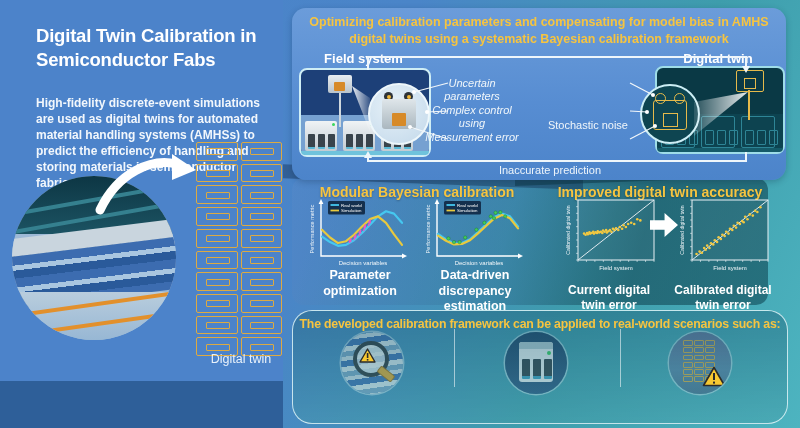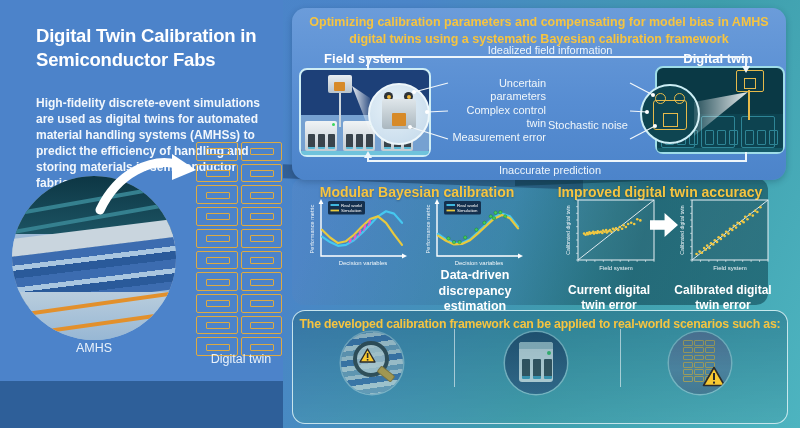--- a/index.html
+++ b/index.html
@@ -66,40 +66,40 @@
   #twin-floor{left:0;bottom:0;width:100%;height:38px;background:#0d4350;border-radius:0 0 6px 6px;}
   #twin-base{left:0;bottom:0;width:100%;height:4px;background:#155a68;border-radius:0 0 6px 6px;}
   #twin-oht{left:736px;top:70px;width:26px;height:20px;border:1.5px solid #e5ba4b;border-radius:2px;z-index:4;}
   #twin-oht i{position:absolute;left:7px;bottom:2px;width:10px;height:9px;border:1px solid #e5ba4b;display:block;}
   #twin-pole{left:748px;top:90px;width:2px;height:30px;background:#e5ba4b;z-index:3;}
   #twin-mag{left:640px;top:84px;width:56px;height:56px;border-radius:50%;border:2px solid #cdeef5;background:#0e4551;z-index:5;overflow:hidden;}
   .wwheel{position:absolute;top:7px;width:9px;height:9px;border-radius:50%;border:1.5px solid #e5ba4b;}
   #tm-body{position:absolute;left:11px;top:14px;width:32px;height:28px;border:1.5px solid #e5ba4b;border-radius:3px;}
   #tm-foup{position:absolute;left:21px;top:27px;width:13px;height:12px;border:1.5px solid #e5ba4b;}
   .callout{z-index:6;font-size:11px;line-height:1.18;color:#f0f6fa;}
-  .co-l{left:450px;width:96px;text-align:right;}
+  .co-l{left:424px;width:96px;text-align:center;font-style:italic;}
   .co-r{left:532px;width:96px;text-align:right;}
   
   .mid-header{font-size:14px;font-weight:bold;color:#f6c440;z-index:4;text-shadow:0 1px 2px rgba(0,0,0,.25);}
   #mb-header{left:292px;top:184px;width:250px;}
   #ia-header{left:540px;top:184px;width:240px;}
   .chart-caption{font-size:12.5px;line-height:1.25;font-weight:bold;color:#fff;z-index:4;}
   svg.chart{position:absolute;z-index:4;overflow:visible;}
   #chart1{left:308px;top:197px;width:104px;height:72px;}
   #chart2{left:424px;top:197px;width:104px;height:72px;}
   #cap1{left:300px;top:268px;width:120px;}
   #cap2{left:410px;top:268px;width:130px;}
   #scatter1{left:562px;top:196px;width:96px;height:86px;}
   #scatter2{left:676px;top:196px;width:96px;height:86px;}
   #cap3{left:556px;top:283px;width:106px;font-size:12px;}
   #cap4{left:670px;top:283px;width:106px;font-size:12px;}
   #block-arrow{left:650px;top:213px;width:28px;height:24px;background:#fff;z-index:5;
     clip-path:polygon(0 30%,52% 30%,52% 0,100% 50%,52% 100%,52% 70%,0 70%);}
   
-  #bottom-panel{left:292px;top:310px;width:494px;height:112px;border-radius:13px;z-index:2;
+  #bottom-panel{left:292px;top:310px;width:494px;height:112px;border-radius:20px;z-index:2;
     border:1.5px solid rgba(223,244,248,.85);
     background:linear-gradient(180deg,rgba(30,95,120,.45),rgba(70,155,165,.35));}
   #bottom-header{left:0;top:6px;width:100%;font-size:12.3px;font-weight:bold;color:#f6c440;letter-spacing:-.2px;}
   .divider{position:absolute;top:18px;width:1px;height:58px;background:rgba(255,255,255,.55);}
   .scen-circle{position:absolute;top:22px;width:62px;height:62px;border-radius:50%;overflow:hidden;box-shadow:0 0 0 1.5px rgba(220,240,248,.6);}
   .scen-caption{position:absolute;top:86px;width:180px;font-size:11px;line-height:1.22;font-weight:bold;color:#eef6fa;text-align:center;}
   #sc1{left:341px;background:repeating-linear-gradient(172deg,#7ca6c8 0 5px,#cfdde8 5px 9px,#3f6fb3 9px 15px,#dde8ef 15px 20px);}
   #sc2{left:505px;background:linear-gradient(180deg,#1c3e62,#2a5580);}
   #sc3{left:669px;background:linear-gradient(180deg,#64739a 0%,#5b87a9 60%,#4a708f 100%);}
   #mag-ring{position:absolute;left:12px;top:9px;width:28px;height:28px;border-radius:50%;border:4px solid #2f3338;background:rgba(250,250,250,.75);}
@@ -126,21 +126,20 @@
     <div id="amhs-photo" class="abs">
       <div id="ph-sky" class="ph"></div>
       <div class="ph ph-streak" style="left:6px;top:22px;width:150px;"></div>
       <div class="ph ph-streak" style="left:-4px;top:40px;width:170px;"></div>
       <div id="ph-mid" class="ph"></div>
       <div id="ph-rows" class="ph"></div>
       <div id="ph-floor" class="ph"></div>
       <div class="ph ph-rail" style="left:-10px;top:126px;width:190px;"></div>
       <div class="ph ph-rail" style="left:-10px;top:146px;width:190px;"></div>
     </div>
-    <div id="amhs-label" class="abs ctr">AMHS</div>
 
     <div id="dt-rack" class="abs">
         <div class="rack-cell">
           <i></i>
         </div>
         <div class="rack-cell">
           <i></i>
         </div>
         <div class="rack-cell">
           <i></i>
@@ -203,21 +202,20 @@
       
     </div>
   </div>
 
   <div id="sw1" class="abs swoosh"></div>
   <div id="sw2" class="abs swoosh"></div>
   <div id="mid-band" class="abs dotsl"></div>
 
   <div id="top-panel" class="abs dotsl"></div>
   <div id="top-header" class="abs ctr">Optimizing calibration parameters and compensating for model bias in AMHS digital twins using a systematic Bayesian calibration framework</div>
-  <div id="ideal-label" class="abs ctr">Idealized field information</div>
 
   <div id="field-title" class="abs ctr panel-title">Field system</div>
   <div id="field-panel" class="abs">
     <div id="field-floor" class="abs"></div>
     <div class="machine-row" id="field-machines">
         <div class="machine">
           <div class="slots">
             <div class="slot"></div>
             <div class="slot"></div>
             <div class="slot"></div>
@@ -291,21 +289,21 @@
     </div>
   <div id="twin-pole" class="abs"></div>
   <div id="twin-mag" class="abs">
     <div class="wwheel" style="left:13px;"></div>
     <div class="wwheel" style="left:32px;"></div>
     <div id="tm-body"></div>
     <div id="tm-foup"></div>
   </div>
 
   <div class="abs callout co-l" style="top:77px;">Uncertain parameters</div>
-  <div class="abs callout co-l" style="top:104px;">Complex control twin</div>
+  <div class="abs callout co-l" style="top:104px;">Complex control using</div>
   <div class="abs callout co-l" style="top:131px;">Measurement error</div>
   <div class="abs callout co-r" style="top:119px;">Stochastic noise</div>
 
   <div id="inaccurate-label" class="abs ctr">Inaccurate prediction</div>
 
   <div id="mb-header" class="abs ctr mid-header">Modular Bayesian calibration</div>
   <div id="ia-header" class="abs ctr mid-header">Improved digital twin accuracy</div>
 
   <svg id="chart1" class="chart" viewBox="0 0 104 72">
       <path d="M13,6 L13,59 L96,59" stroke="#fff" stroke-width="1.4" fill="none"></path>
@@ -349,20 +347,21 @@
       <circle cx="71.6" cy="15.68" r="1.7" fill="#44c85a" stroke="#157d2c" stroke-width="0.4"></circle>
       <circle cx="76.4" cy="15.219999999999999" r="1.7" fill="#44c85a" stroke="#157d2c" stroke-width="0.4"></circle>
       <circle cx="81.2" cy="19.36" r="1.7" fill="#44c85a" stroke="#157d2c" stroke-width="0.4"></circle>
       <circle cx="70" cy="21.199999999999996" r="1.7" fill="#44c85a" stroke="#157d2c" stroke-width="0.4"></circle>
       <rect x="20" y="4" width="37" height="13.5" rx="1.5" fill="#14304e"></rect>
       <line x1="22.5" y1="8" x2="31" y2="8" stroke="#45c8f0" stroke-width="1.8"></line>
       <line x1="22.5" y1="13.5" x2="31" y2="13.5" stroke="#e8c93e" stroke-width="1.8"></line>
       <text x="33" y="9.6" font-size="4.4" fill="#fff" font-family="Liberation Sans, sans-serif">Real world</text>
       <text x="33" y="15.2" font-size="4.4" fill="#fff" font-family="Liberation Sans, sans-serif">Simulation</text>
     </svg>
+  <div id="cap1" class="abs ctr chart-caption">Parameter optimization</div>
   <div id="cap2" class="abs ctr chart-caption">Data-driven discrepancy estimation</div>
 
   <svg id="scatter1" class="chart" viewBox="0 0 96 86">
       <rect x="16" y="4" width="76" height="60" stroke="#e9f1f5" stroke-width="1" fill="rgba(255,255,255,0.04)"></rect>
       <line x1="16" y1="64" x2="16" y2="66" stroke="#e9f1f5" stroke-width="0.6"></line>
       <line x1="16" y1="4" x2="14" y2="4" stroke="#e9f1f5" stroke-width="0.6"></line>
       <line x1="24.444444444444443" y1="64" x2="24.444444444444443" y2="66" stroke="#e9f1f5" stroke-width="0.6"></line>
       <line x1="16" y1="10.666666666666668" x2="14" y2="10.666666666666668" stroke="#e9f1f5" stroke-width="0.6"></line>
       <line x1="32.888888888888886" y1="64" x2="32.888888888888886" y2="66" stroke="#e9f1f5" stroke-width="0.6"></line>
       <line x1="16" y1="17.333333333333336" x2="14" y2="17.333333333333336" stroke="#e9f1f5" stroke-width="0.6"></line>

